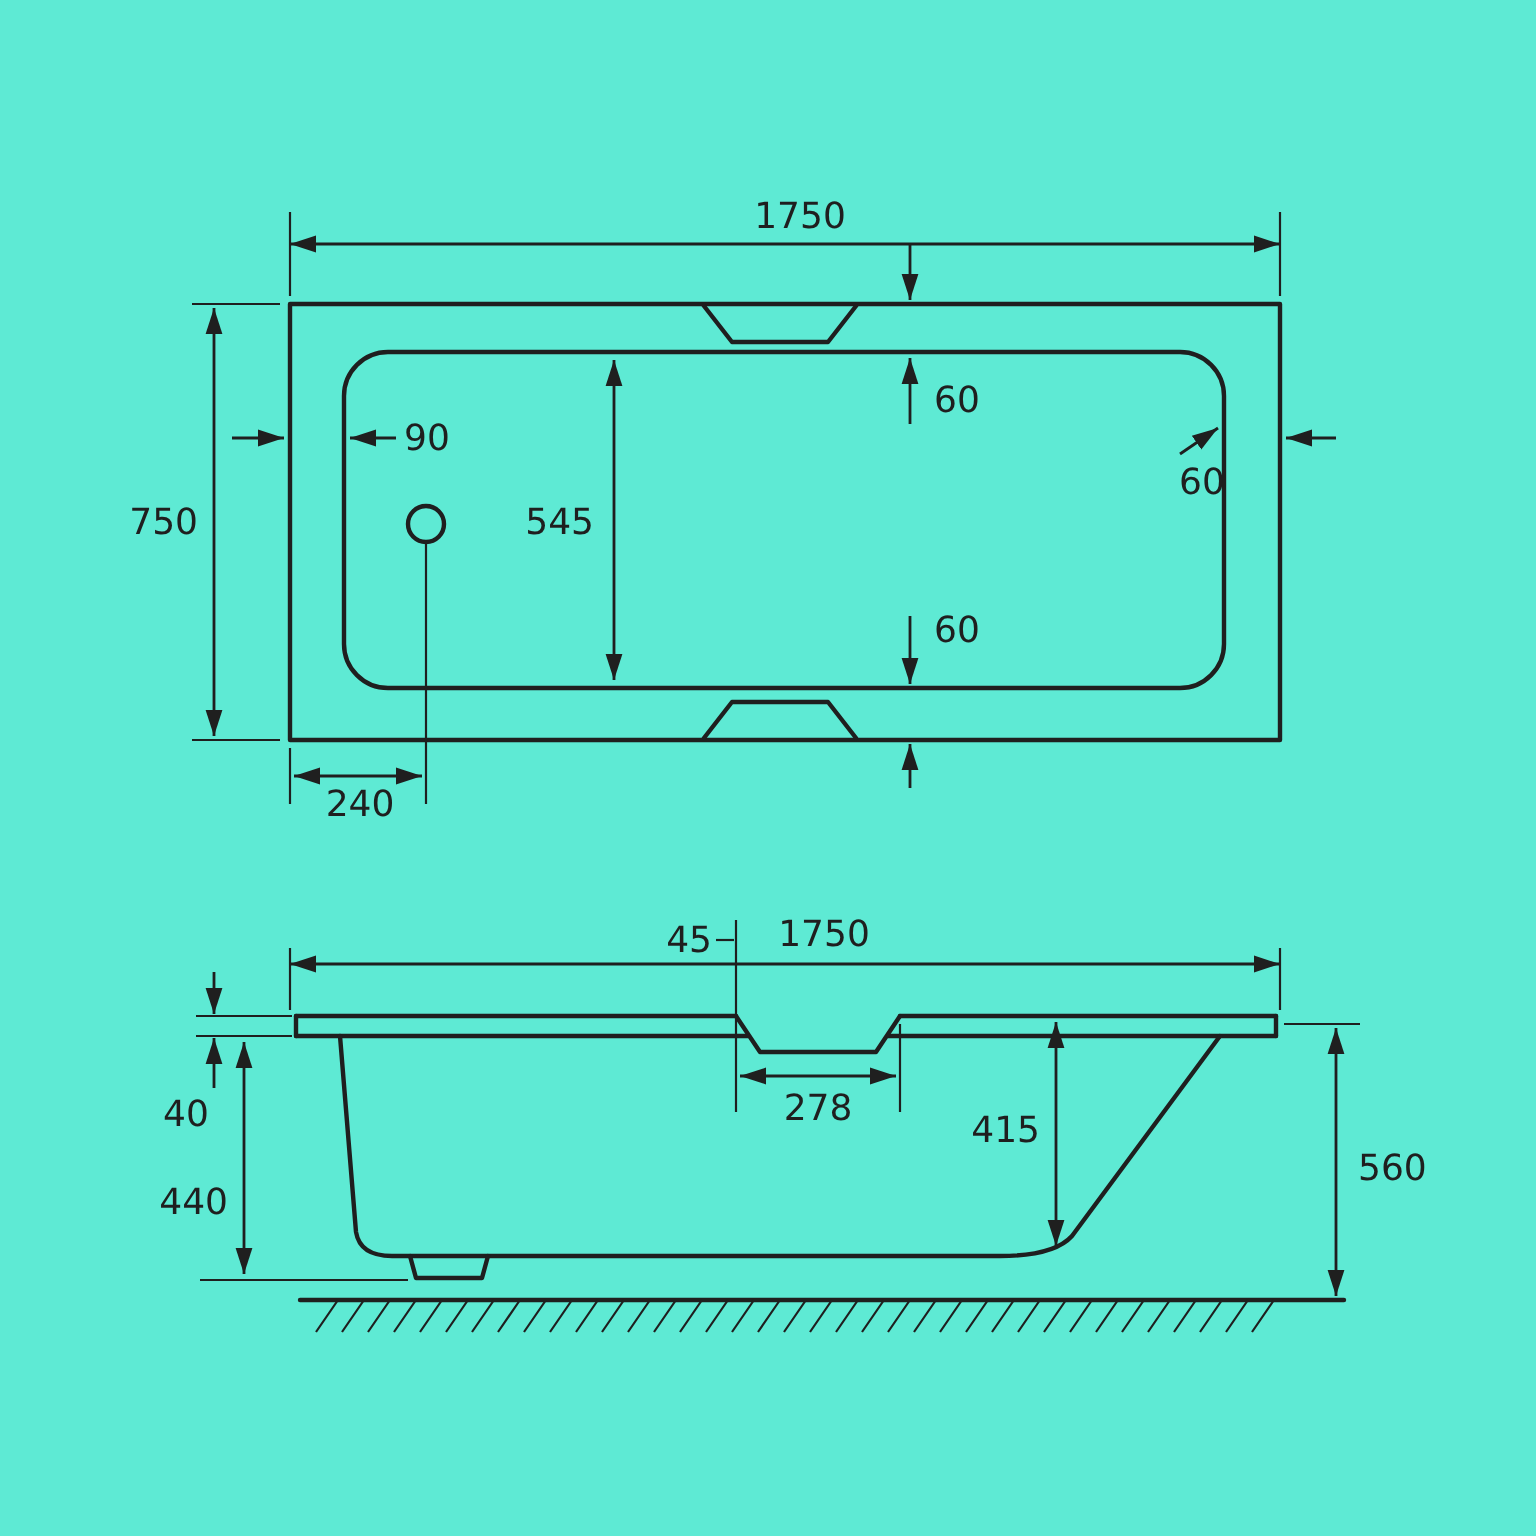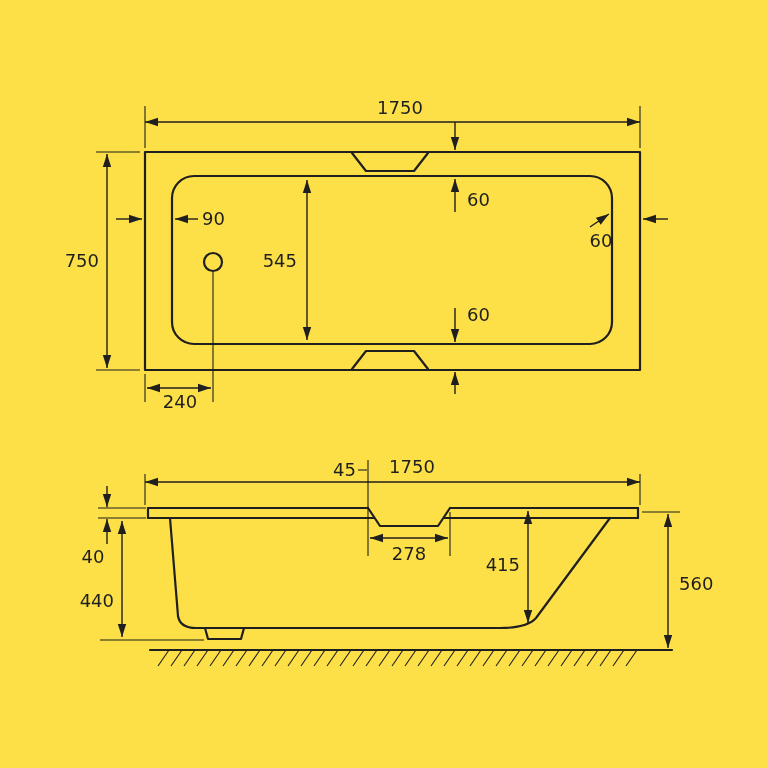--- a/index.html
+++ b/index.html
@@ -1,16 +1,16 @@
 <!DOCTYPE html>
 <html><head>
 <meta charset="utf-8">
 <style>
   html,body{margin:0;padding:0;background:#ffffff;}
-  .stage{width:768px;height:768px;background:#fde047;position:relative;overflow:hidden;text-align:center;}
+  .stage{width:768px;height:768px;background:#5eead4;position:relative;overflow:hidden;text-align:center;}
   svg{display:block;}
   .obj{stroke:#1f1f1f;stroke-width:2.2;fill:none;stroke-linejoin:round;stroke-linecap:round;}
   .dim{stroke:#1f1f1f;stroke-width:1.4;fill:none;}
   .ext{stroke:#1f1f1f;stroke-width:1.1;fill:none;}
   .lbl{font-family:"DejaVu Sans","Liberation Sans",sans-serif;font-size:18px;fill:#1f1f1f;}
 </style>
 </head>
 <body>
 
 <div class="stage">

